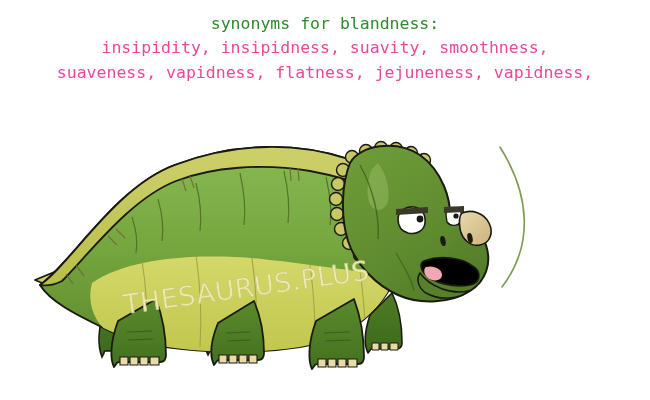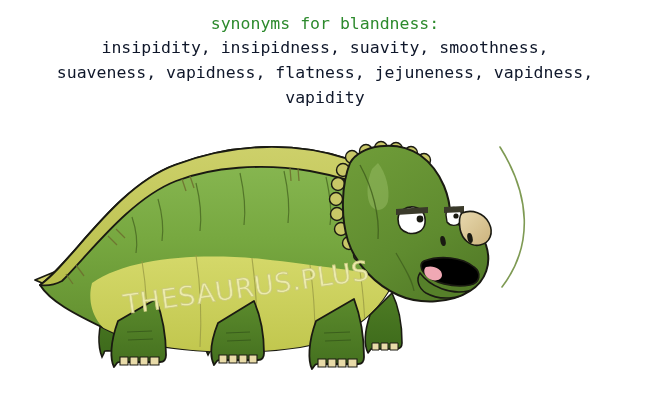--- a/index.html
+++ b/index.html
@@ -31,21 +31,21 @@
     text-align: center;
   }
   .headword-line {
     color: #2d8a2d;
     font-size: 16.5px;
     line-height: 23px;
     letter-spacing: 0px;
     white-space: pre;
   }
   .synonyms-line {
-    color: #0f172a;
+    color: #ec4899;
     font-size: 16.5px;
     line-height: 25px;
     white-space: pre;
   }
 
   
   .illustration {
     position: absolute;
     left: 0;
     top: 125px;
@@ -70,21 +70,20 @@
 </style>
 </head>
 <body>
 
 <div class="page">
 
   <div class="text-block">
     <div class="headword-line">synonyms for blandness:</div>
     <div class="synonyms-line">insipidity, insipidness, suavity, smoothness,</div>
     <div class="synonyms-line">suaveness, vapidness, flatness, jejuneness, vapidness,</div>
-    <div class="synonyms-line">vapidity</div>
   </div>
 
   <div class="illustration">
     <svg viewBox="0 0 650 275" xmlns="http://www.w3.org/2000/svg">
       <defs>
         <linearGradient id="gBody" x1="0" y1="0" x2="0" y2="1">
           <stop offset="0%" stop-color="#8ab954"></stop>
           <stop offset="45%" stop-color="#77a840"></stop>
           <stop offset="100%" stop-color="#5e8a2c"></stop>
         </linearGradient>

